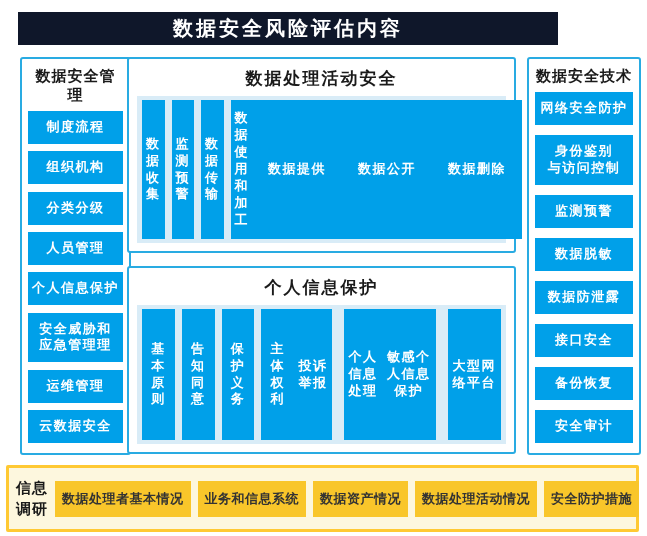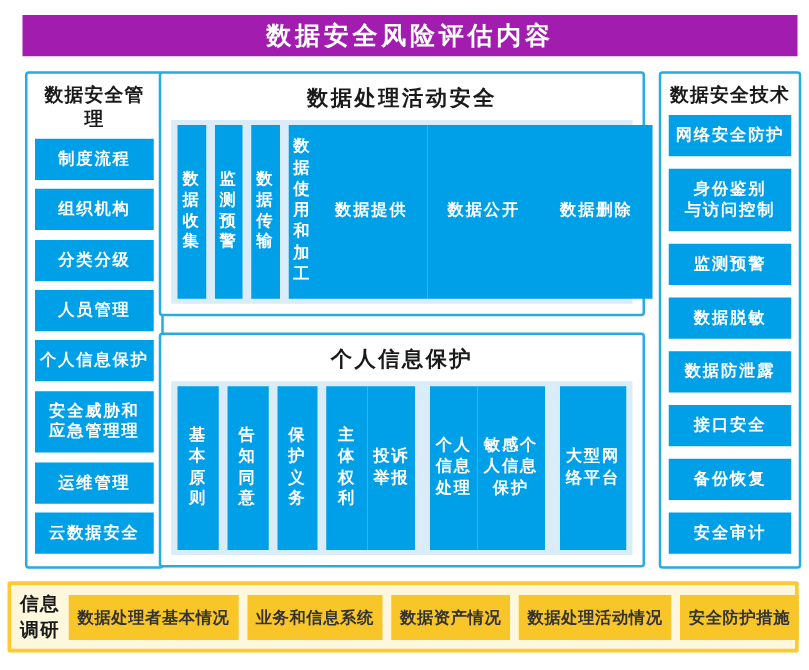--- a/index.html
+++ b/index.html
@@ -2,43 +2,43 @@
 <html><head>
 <meta charset="utf-8">
 <style>
   * { box-sizing: border-box; margin: 0; padding: 0; }
   html, body { width: 647px; height: 536px; background: #ffffff; }
   body { font-family: "DejaVu Sans", "Liberation Sans", sans-serif; }
   .stage { position: relative; width: 647px; height: 536px; background: #ffffff; overflow: hidden; }
 
   
   .banner {
-    position: absolute; left: 18px; top: 12px; width: 620px; height: 33px;
-    background: #a21caf; color: #ffffff;
+    position: absolute; left: 18px; top: 12px; width: 540px; height: 33px;
+    background: #0f172a; color: #ffffff;
     display: flex; align-items: center; justify-content: center;
     font-size: 20px; font-weight: bold; letter-spacing: 3px;
   }
 
   
   .panel {
     position: absolute; background: #ffffff;
     border: 2px solid #29ABE2; border-radius: 3px;
     display: flex; flex-direction: column;
   }
   .panel-title {
     text-align: center; font-weight: bold; color: #1a1a1a;
     letter-spacing: 1px;
   }
 
   
   .side { padding: 8px 6px 10px 6px; }
   .side .panel-title { font-size: 15px; flex: 0 0 auto; margin-bottom: 2px; }
   .side-body {
     flex: 1; display: flex; flex-direction: column;
-    justify-content: space-between; padding-top: 4px; font-family: Liberation Serif, serif;
+    justify-content: space-between; padding-top: 4px;
   }
   .left-panel  { left: 20px;   top: 57px; width: 111px; height: 398px; }
   .right-panel { left: 527px; top: 57px; width: 114px; height: 398px; }
 
   .blue-btn {
     background: #00A0E9; color: #ffffff; font-weight: bold;
     font-size: 13px; letter-spacing: 1.5px; text-align: center;
     display: flex; align-items: center; justify-content: center;
     padding: 8px 2px; min-height: 33px; line-height: 1.3;
     white-space: pre-line;
@@ -59,21 +59,21 @@
   .row-between { justify-content: space-between; gap: 7px; }
   .row-evenly  { justify-content: space-evenly; }
   .row-pair    { justify-content: space-between; gap: 12px; border-radius: 11px; }
   .row-between .blue-btn { flex: 1 1 auto; padding: 8px 4px; }
   .row-between .blue-btn.wide { flex: 1.25 1 auto; letter-spacing: 0.5px; }
   .row-evenly .blue-btn { width: 90px; }
   .row-pair .blue-btn { flex: 1 1 0; }
 
   
   .bottom-bar {
-    position: absolute; left: 6px; top: 465px; width: 633px; height: 57px;
+    position: absolute; left: 6px; top: 465px; width: 633px; height: 67px;
     background: #FDF7DE; border: 3px solid #FFC933; border-radius: 2px;
     display: flex; align-items: center; padding: 0 7px; gap: 7px;
   }
   .bottom-label {
     font-size: 15px; font-weight: bold; color: #1a1a1a;
     line-height: 1.35; white-space: pre-line; flex: 0 0 auto;
     letter-spacing: 1px;
   }
   .gold-btn {
     background: #F9C62A; color: #333333; font-weight: bold;

